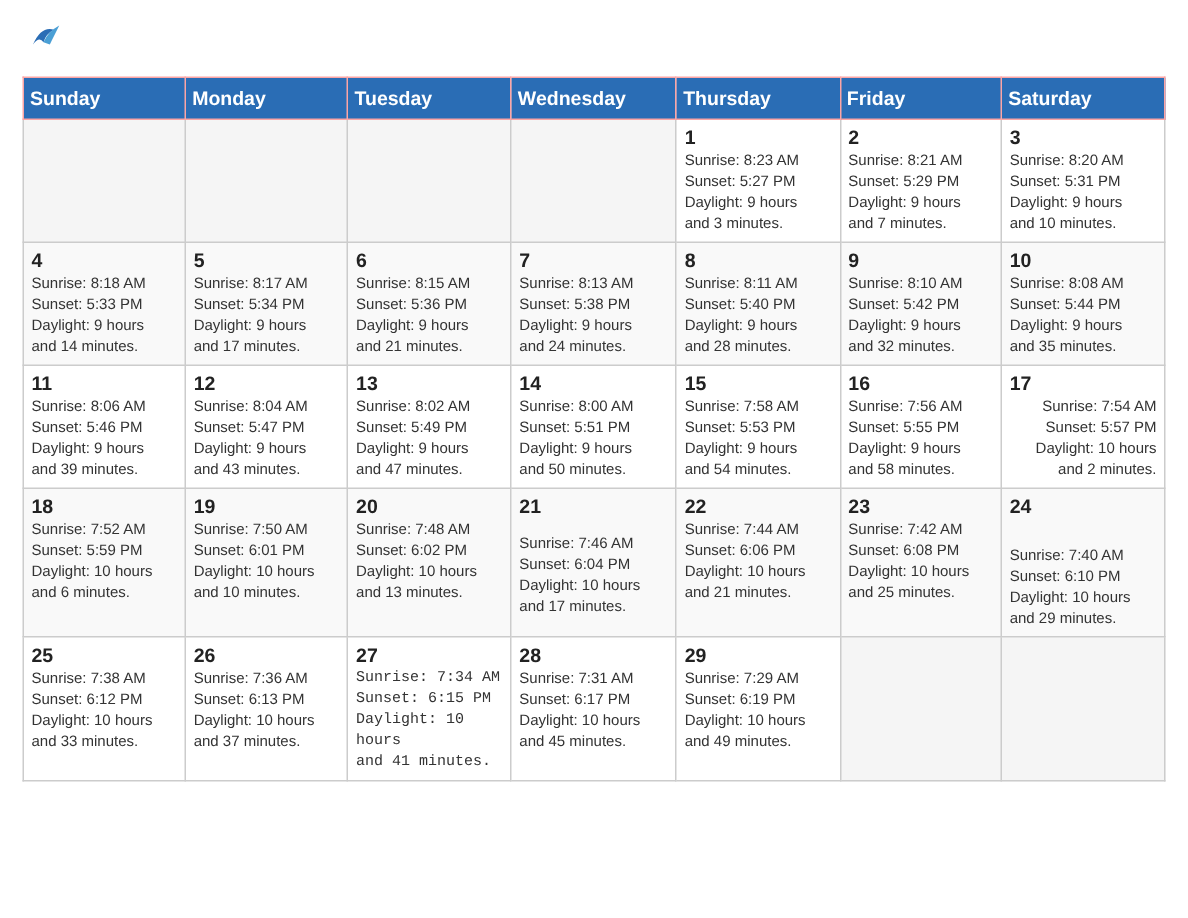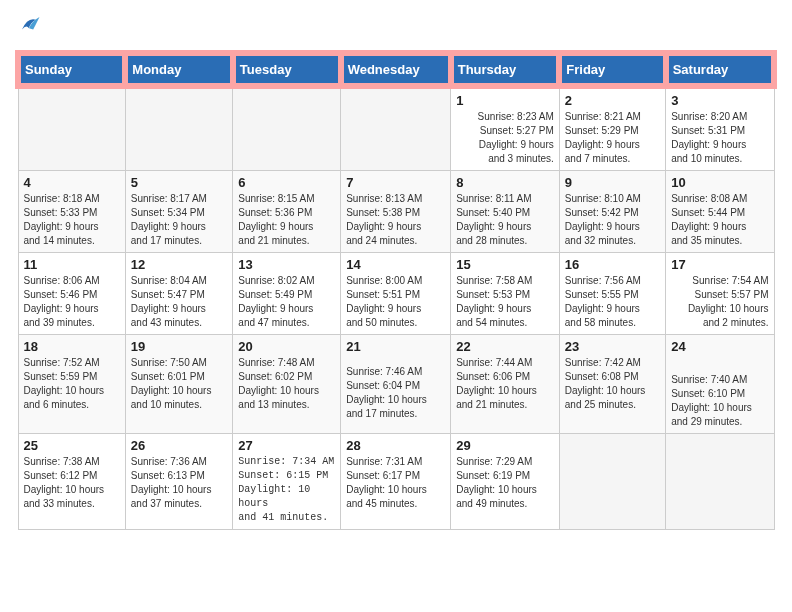--- a/index.html
+++ b/index.html
@@ -56,21 +56,21 @@
       border-collapse: collapse;
       margin-top: 8px;
     }
     .calendar-table thead tr th {
       background-color: #2a6db5;
       color: #fff;
       font-size: 13px;
       font-weight: bold;
       padding: 6px 4px;
       text-align: left;
-      border: 6px solid #fca5a5;
+      border: 1px solid #fca5a5;
     }
     .calendar-table tbody tr td {
       border: 1px solid #ccc;
       vertical-align: top;
       padding: 4px 5px;
       width: 113px;
       min-height: 80px;
       background: #fff;
       font-size: 10.5px;
       color: #333;
@@ -128,21 +128,21 @@
       </tr>
   </thead>
   <tbody id="calendar-body">
       <tr>
         <td class="empty-cell"></td>
         <td class="empty-cell"></td>
         <td class="empty-cell"></td>
         <td class="empty-cell"></td>
         <td>
           <div class="day-number">1</div>
-          <div class="day-info" style="white-space: pre-line; text-align: right;">Sunrise: 8:23 AM
+          <div class="day-info" style="white-space: pre-line;">Sunrise: 8:23 AM
 Sunset: 5:27 PM
 Daylight: 9 hours
 and 3 minutes.</div>
         </td>
         <td>
           <div class="day-number">2</div>
           <div class="day-info" style="white-space: pre-line;">Sunrise: 8:21 AM
 Sunset: 5:29 PM
 Daylight: 9 hours
 and 7 minutes.</div>

